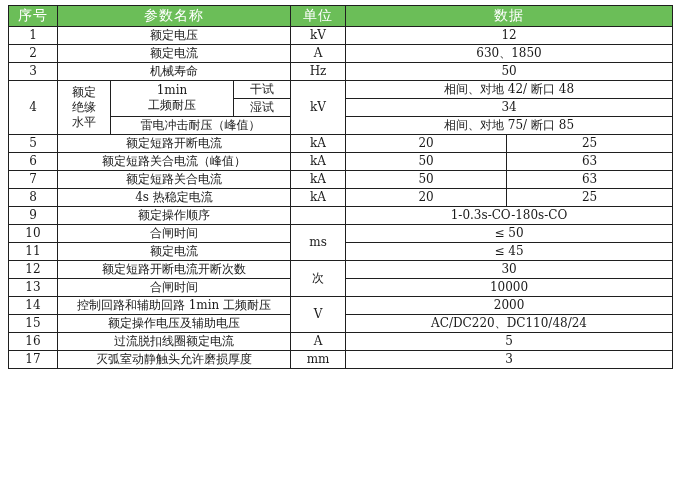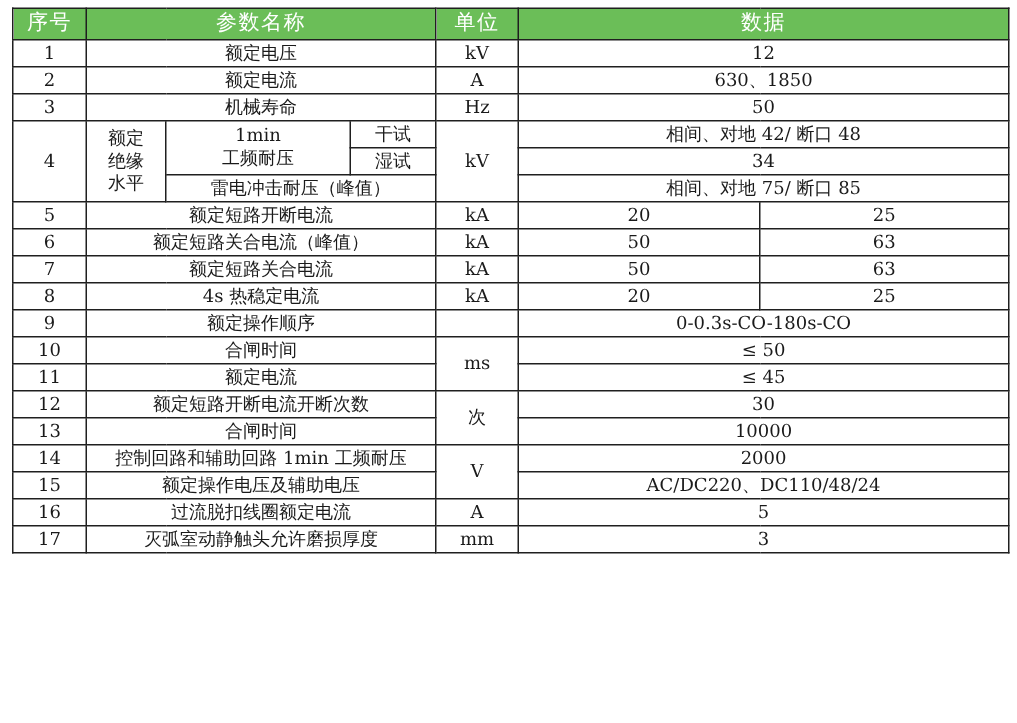--- a/index.html
+++ b/index.html
@@ -140,21 +140,21 @@
       <td colspan="3">4s 热稳定电流</td>
       <td>kA</td>
       <td>20</td>
       <td>25</td>
     </tr>
 
     <tr>
       <td>9</td>
       <td colspan="3">额定操作顺序</td>
       <td></td>
-      <td colspan="2">0-0.3s-CO-180s-CO</td>
+      <td colspan="2">1-0.3s-CO-180s-CO</td>
     </tr>
 
     <tr>
       <td>10</td>
       <td colspan="3">合闸时间</td>
       <td rowspan="2">ms</td>
       <td colspan="2">≤ 50</td>
     </tr>
 
     <tr>

